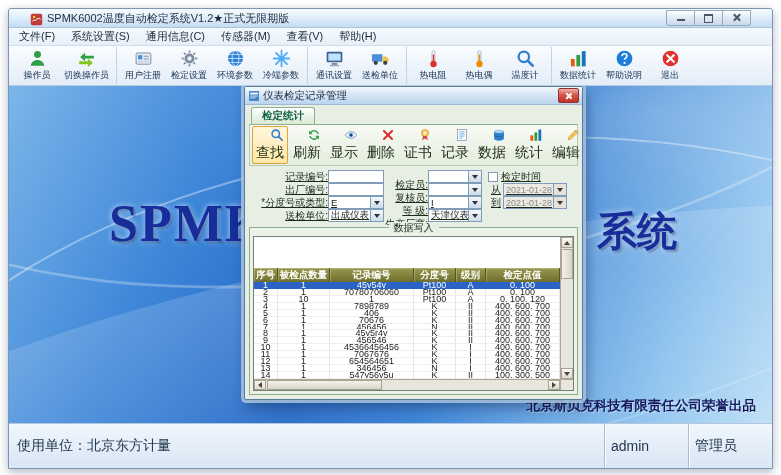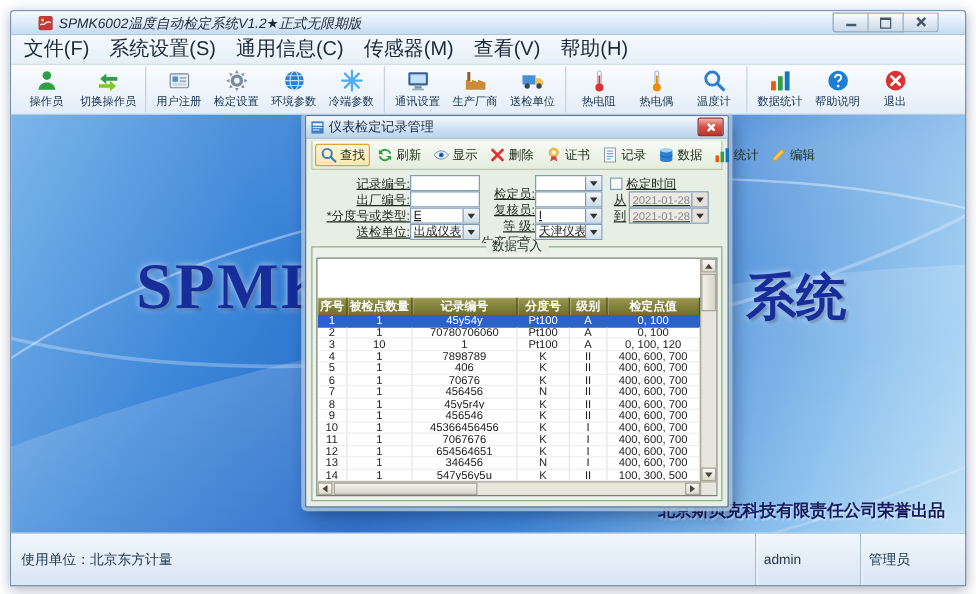--- a/index.html
+++ b/index.html
@@ -13,39 +13,39 @@
   
   .window {
     position:absolute; left:8px; top:8px; width:763px; height:459px;
     border:1px solid #7a96b4; border-radius:3px 3px 0 0; background:#dfeaf6;
     box-shadow:0 3px 10px rgba(30,50,90,.35);
     display:flex; flex-direction:column;
   }
   .titlebar {
     flex:0 0 18px; height:18px; display:flex; align-items:center; gap:4px; padding:0 21px;
     background:linear-gradient(#f7fbff,#dcebf9 55%,#c6dcf1);
-    border-bottom:1px solid #aac4de; border-radius:3px 3px 0 0;font-style:italic;
+    border-bottom:1px solid #aac4de; border-radius:3px 3px 0 0;
   }
   .app-icon { width:13px; height:13px; flex:0 0 13px; }
   .title-text { font-size:11px; color:#1c2a3a; white-space:nowrap; overflow:hidden; }
   .win-controls { margin-left:auto; display:flex; }
   .wbtn { width:27px; height:14px; border:1px solid #93a8bd; background:linear-gradient(#fdfeff,#dfe9f3 50%,#cbd9e8);
           display:flex; align-items:flex-start; justify-content:center; }
   .wbtn + .wbtn { border-left:none; }
   .wbtn:last-child { border-radius:0 0 3px 0; }
   .wbtn:first-child { border-radius:0 0 0 3px; }
   .glyph-min { width:8px; height:2px; background:#44586c; margin-top:8px; }
   .glyph-max { width:7px; height:6px; border:1px solid #44586c; border-top-width:2px; margin-top:3px; }
   .glyph-close { position:relative; width:9px; height:9px; margin-top:2px; }
   .glyph-close::before,.glyph-close::after { content:""; position:absolute; left:4px; top:0; width:2px; height:9px; background:#44586c; }
   .glyph-close::before { transform:rotate(45deg); }
   .glyph-close::after { transform:rotate(-45deg); }
 
   .menubar { flex:0 0 17px; display:flex; align-items:center; background:linear-gradient(#f4f9fe,#e6eff8);
-             border-bottom:1px solid #cfdded; font-size:16px; color:#1c2a3a; padding:0 2px; }
+             border-bottom:1px solid #cfdded; font-size:11px; color:#1c2a3a; padding:0 2px; }
   .menu-item { padding:1px 8px; white-space:nowrap; }
 
   .toolbar { flex:0 0 37px; display:flex; align-items:stretch; background:linear-gradient(#fafcff,#e3edf8);
              border-bottom:1px solid #b9cde2; padding:1px 2px; }
   .tb-group { display:flex; align-items:center; padding:0 3px; }
   .tb-group + .tb-group { border-left:1px solid #c4d3e3; }
   .tb-item { display:flex; flex-direction:column; align-items:center; justify-content:center;
              min-width:38px; padding:1px 4px; font-size:9px; color:#15314e; white-space:nowrap; border-radius:3px; }
   .ticon { width:19px; height:19px; margin-bottom:1px; display:block; }
 
@@ -84,22 +84,22 @@
   .dlg-close::before { transform:rotate(45deg); }
   .dlg-close::after { transform:rotate(-45deg); }
 
   .dlg-body { flex:1; display:flex; flex-direction:column; padding:2px 4px 4px; min-height:0; }
   .tabstrip { flex:0 0 16px; display:flex; align-items:flex-end; border-bottom:1px solid #8fae8f; padding-left:2px; }
   .tab { font-size:10.5px; font-weight:bold; color:#136447; padding:1px 10px;
     background:linear-gradient(#ffffff,#d9e9d2); border:1px solid #8fae8f; border-bottom:none; border-radius:3px 3px 0 0; }
 
   .dlg-toolbar { flex:0 0 20px; display:flex; align-items:center; gap:1px;
     background:linear-gradient(#f8fbf5,#e4eddd); border:1px solid #bccab4; border-top:none; padding:1px 2px; }
-  .dlg-btn { display:flex; align-items:flex-end; gap:2px; font-size:10px; color:#20301a; padding:1px 3px;
-    border:1px solid transparent; border-radius:2px; white-space:nowrap; }
+  .dlg-btn { display:flex; align-items:flex-end; gap:2px; font-size:14px; color:#20301a; padding:1px 3px;
+    border:1px solid transparent; border-radius:2px; white-space:nowrap;flex-direction:column; }
   .dlg-btn.active { border-color:#e0a23c; background:linear-gradient(#fff6dd,#ffe8a8); }
   .dicon { width:14px; height:14px; display:block; }
 
   .form { flex:0 0 54px; padding:3px 1px 1px; display:flex; flex-direction:column; justify-content:center;
     font-size:10px; color:#1c2a1a;text-decoration:underline; }
   .form-row { display:flex; align-items:center; height:13px; }
   .lbl { text-align:right; white-space:nowrap; overflow:hidden; }
   .l1 { width:78px; }
   .l2 { width:44px;margin-top:16px; }
   .inp { width:56px; height:13px; box-sizing:border-box; background:#fff; border:1px solid #7f9db9;
@@ -148,21 +148,21 @@
   .sb-thumb.v { left:0; right:0; top:1px; height:30px; }
   .sb-thumb.h { top:0; bottom:0; left:1px; width:115px; background:linear-gradient(#f4f2ec,#d8d4c8); }
   .tri { width:0; height:0; display:block; }
   .tri-up { border-left:3px solid transparent; border-right:3px solid transparent; border-bottom:4px solid #4a463c; }
   .tri-down { border-left:3px solid transparent; border-right:3px solid transparent; border-top:4px solid #4a463c; }
   .tri-left { border-top:3px solid transparent; border-bottom:3px solid transparent; border-right:4px solid #4a463c; }
   .tri-right { border-top:3px solid transparent; border-bottom:3px solid transparent; border-left:4px solid #4a463c; }
 
   
   .statusbar { flex:0 0 16px; display:flex; align-items:center; background:linear-gradient(#f0f6fc,#d9e6f4);
-    border-top:1px solid #b2c7dd; font-size:11px; color:#22384e; }
+    border-top:1px solid #b2c7dd; font-size:14px; color:#22384e; }
   .sb-left { padding:0 8px; flex:1; white-space:nowrap; overflow:hidden; }
   .sb-panel { flex:0 0 auto; width:84px; height:100%; box-sizing:border-box; display:flex; align-items:center;
     padding:13px 6px; border-left:1px solid #a9bed4; box-shadow:inset 1px 0 0 #ffffff; white-space:nowrap; overflow:hidden; }
 </style>
 </head>
 <body>
 
 <div class="canvas">
   <div class="window">
 
@@ -253,27 +253,20 @@
             <span class="ticon"><svg viewBox="0 0 16 16" width="100%" height="100%">
                 <rect x="1.4" y="2.4" width="13.2" height="8.8" rx="1" fill="#39628f"></rect>
                 <rect x="2.8" y="3.8" width="10.4" height="6" fill="#bfe0ff"></rect>
                 <rect x="5.6" y="11.8" width="4.8" height="1.6" fill="#7b8b9b"></rect>
                 <rect x="4" y="13.4" width="8" height="1.2" fill="#9bb0c4"></rect>
               </svg></span>
             <span>通讯设置</span>
           </div>
           <div class="tb-item">
             <span class="ticon"><svg viewBox="0 0 16 16" width="100%" height="100%">
-                <path d="M1.4 14.2V7.4l4.1 1.6V7.4l4.1 1.6V7.4l5 1.9v4.9z" fill="#c98a3a"></path>
-                <rect x="2.4" y="2.2" width="2" height="6" fill="#8a5a2a"></rect>
-              </svg></span>
-            <span>生产厂商</span>
-          </div>
-          <div class="tb-item">
-            <span class="ticon"><svg viewBox="0 0 16 16" width="100%" height="100%">
                 <rect x=".8" y="4.4" width="8.8" height="6.2" fill="#4a90d9"></rect>
                 <path d="M9.6 6.4h3.3l2.1 2.3v1.9H9.6z" fill="#f2c14e"></path>
                 <circle cx="4" cy="11.6" r="1.8" fill="#37474f"></circle>
                 <circle cx="12" cy="11.6" r="1.8" fill="#37474f"></circle>
               </svg></span>
             <span>送检单位</span>
           </div>
         </div>
         <div class="tb-group">
           <div class="tb-item">
@@ -342,20 +335,23 @@
                 <rect x="1.5" y="1.5" width="13" height="13" fill="#3f7fc4"></rect>
                 <rect x="3" y="3.5" width="10" height="2.5" fill="#fff"></rect>
                 <rect x="3" y="7.5" width="10" height="1.2" fill="#d6e8fa"></rect>
                 <rect x="3" y="10" width="7" height="1.2" fill="#d6e8fa"></rect>
               </svg></span>
           <span class="dlg-title">仪表检定记录管理</span>
           <div class="dlg-close"></div>
         </div>
         <div class="dlg-body">
 
+          <div class="tabstrip">
+            <div class="tab">检定统计</div>
+          </div>
 
           <div class="dlg-toolbar" id="dlgToolbar">
               <div class="dlg-btn active">
                 <span class="dicon"><svg viewBox="0 0 16 16" width="100%" height="100%">
                     <circle cx="6.6" cy="6.6" r="4.2" fill="none" stroke="#2e7fd0" stroke-width="1.8"></circle>
                     <path d="M9.8 9.8l4.2 4.2" stroke="#2e7fd0" stroke-width="2" stroke-linecap="round"></path>
                   </svg></span>
                 <span>查找</span>
               </div>
               <div class="dlg-btn">

